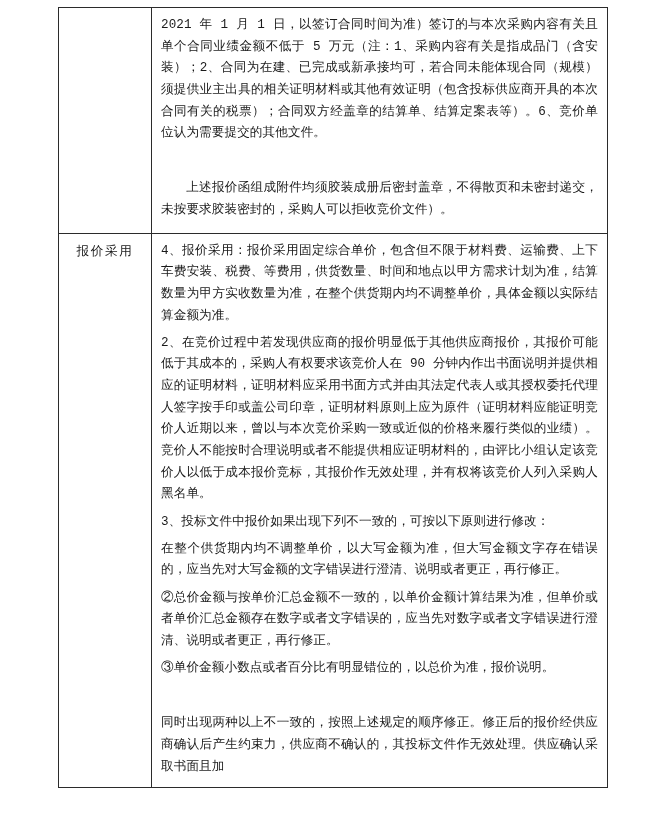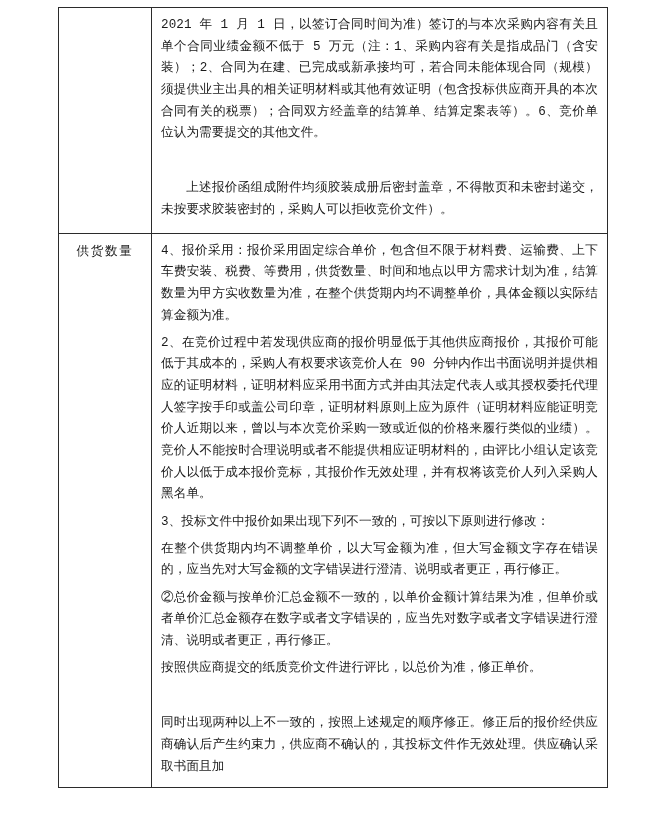--- a/index.html
+++ b/index.html
@@ -81,33 +81,33 @@
         <span></span>
       </td>
       <td class="body first-cell-body">
         <p class="block">2021 年 1 月 1 日，以签订合同时间为准）签订的与本次采购内容有关且单个合同业绩金额不低于 5 万元（注：1、采购内容有关是指成品门（含安装）；2、合同为在建、已完成或新承接均可，若合同未能体现合同（规模）须提供业主出具的相关证明材料或其他有效证明（包含投标供应商开具的本次合同有关的税票）；合同双方经盖章的结算单、结算定案表等）。6、竞价单位认为需要提交的其他文件。</p>
         <div class="gap"></div>
         <p class="block indent tight">上述报价函组成附件均须胶装成册后密封盖章，不得散页和未密封递交，未按要求胶装密封的，采购人可以拒收竞价文件）。</p>
       </td>
     </tr>
     <tr>
       <td class="label">
-        <span class="spaced">供货数量</span>
+        <span class="spaced">报价采用</span>
       </td>
       <td class="body">
         <p class="block">4、报价采用：报价采用固定综合单价，包含但不限于材料费、运输费、上下车费安装、税费、等费用，供货数量、时间和地点以甲方需求计划为准，结算数量为甲方实收数量为准，在整个供货期内均不调整单价，具体金额以实际结算金额为准。</p>
         <div class="gap"></div>
         <p class="block">2、在竞价过程中若发现供应商的报价明显低于其他供应商报价，其报价可能低于其成本的，采购人有权要求该竞价人在 90 分钟内作出书面说明并提供相应的证明材料，证明材料应采用书面方式并由其法定代表人或其授权委托代理人签字按手印或盖公司印章，证明材料原则上应为原件（证明材料应能证明竞价人近期以来，曾以与本次竞价采购一致或近似的价格来履行类似的业绩）。竞价人不能按时合理说明或者不能提供相应证明材料的，由评比小组认定该竞价人以低于成本报价竞标，其报价作无效处理，并有权将该竞价人列入采购人黑名单。</p>
         <div class="gap"></div>
         <p class="block">3、投标文件中报价如果出现下列不一致的，可按以下原则进行修改：</p>
         <div class="gap"></div>
         <p class="block">在整个供货期内均不调整单价，以大写金额为准，但大写金额文字存在错误的，应当先对大写金额的文字错误进行澄清、说明或者更正，再行修正。</p>
         <div class="gap"></div>
         <p class="block">②总价金额与按单价汇总金额不一致的，以单价金额计算结果为准，但单价或者单价汇总金额存在数字或者文字错误的，应当先对数字或者文字错误进行澄清、说明或者更正，再行修正。</p>
         <div class="gap"></div>
-        <p class="block">按照供应商提交的纸质竞价文件进行评比，以总价为准，修正单价。</p>
+        <p class="block">③单价金额小数点或者百分比有明显错位的，以总价为准，报价说明。</p>
         <div class="gap"></div>
         <p class="block tight">同时出现两种以上不一致的，按照上述规定的顺序修正。修正后的报价经供应商确认后产生约束力，供应商不确认的，其投标文件作无效处理。供应确认采取书面且加</p>
       </td>
     </tr>
   </tbody>
     </table>
 </div>
 
 </body></html>

